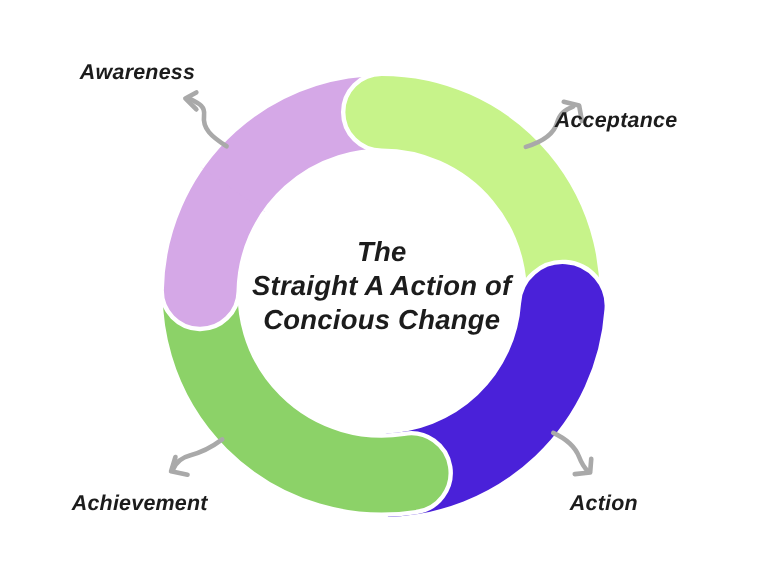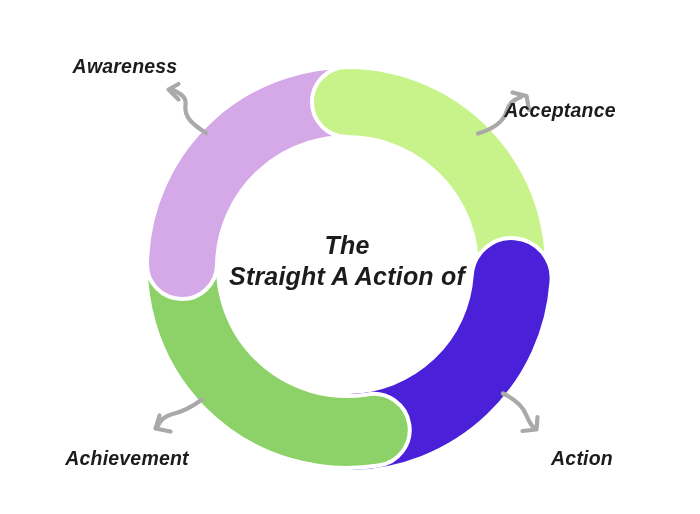--- a/index.html
+++ b/index.html
@@ -10,21 +10,21 @@
   .stage{position:absolute;inset:0;width:637px;height:514px;font-style:italic;}
   svg.diagram{position:absolute;left:0;top:0;}
   .label{
     position:absolute;transform:translate(-50%,-50%);
     font-weight:700;font-size:19.5px;letter-spacing:.2px;white-space:nowrap;
     color:var(--ink,#1c1c1c);
   }
   .lbl-awareness{left:125px;top:66px;}
   .lbl-acceptance{left:560px;top:66px;margin-top:44px;}
   .lbl-achievement{left:127px;top:458px;}
-  .lbl-action{left:549px;top:458px;margin-left:33px;}
+  .lbl-action{left:549px;top:458px;}
   .title{
     position:absolute;left:347px;top:261px;transform:translate(-50%,-50%);
     text-align:center;font-weight:700;font-size:25px;line-height:31px;
     letter-spacing:.2px;white-space:nowrap;color:var(--ink,#1c1c1c);
   }
   .arrow{fill:none;stroke:var(--arrow,#a9a9a9);stroke-width:4.2;stroke-linecap:round;stroke-linejoin:round;}
   .seg{stroke:var(--gap,#ffffff);stroke-width:4;stroke-linejoin:round;}
 </style>
 </head>
 <body>
@@ -67,15 +67,16 @@
   </svg>
 
   <div class="label lbl-awareness">Awareness</div>
   <div class="label lbl-acceptance">Acceptance</div>
   <div class="label lbl-action">Action</div>
   <div class="label lbl-achievement">Achievement</div>
 
   <div class="title">
     <div>The</div>
     <div>Straight A Action of</div>
+    <div>Concious Change</div>
   </div>
 
 </div>
 
 </body></html>

